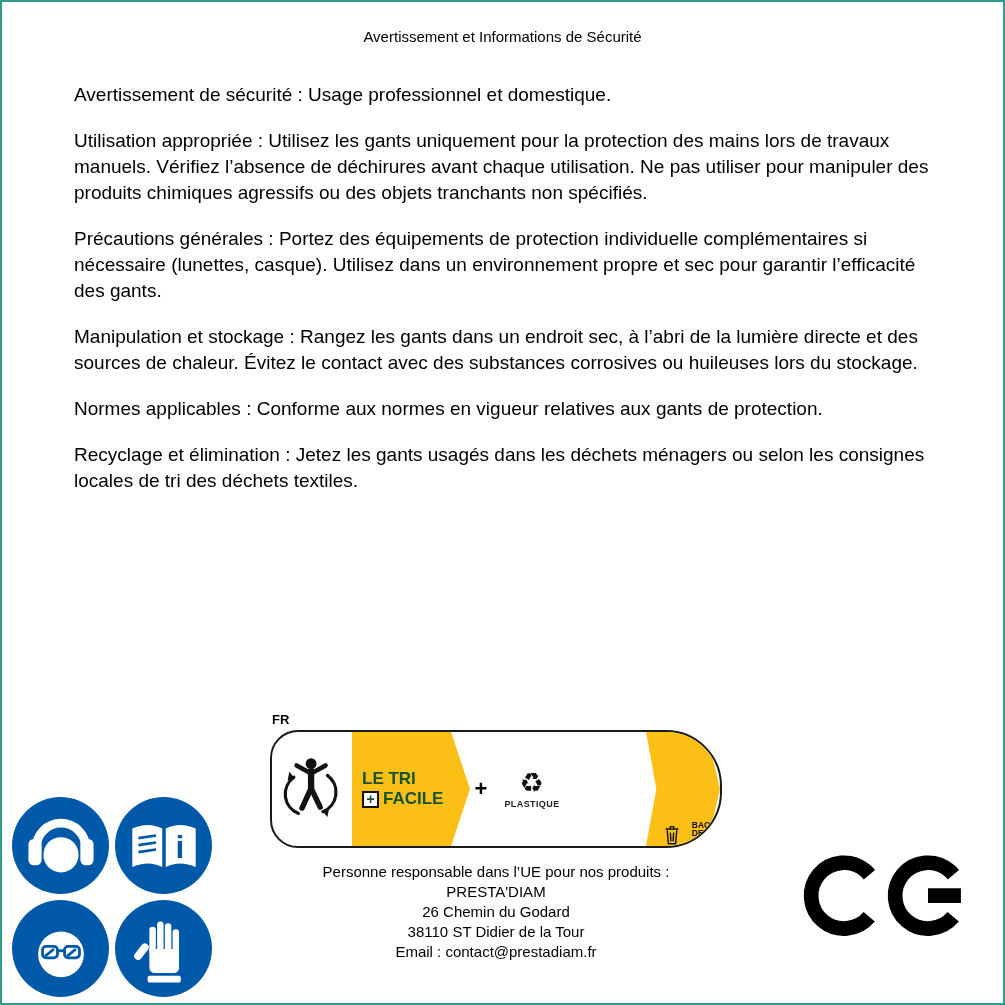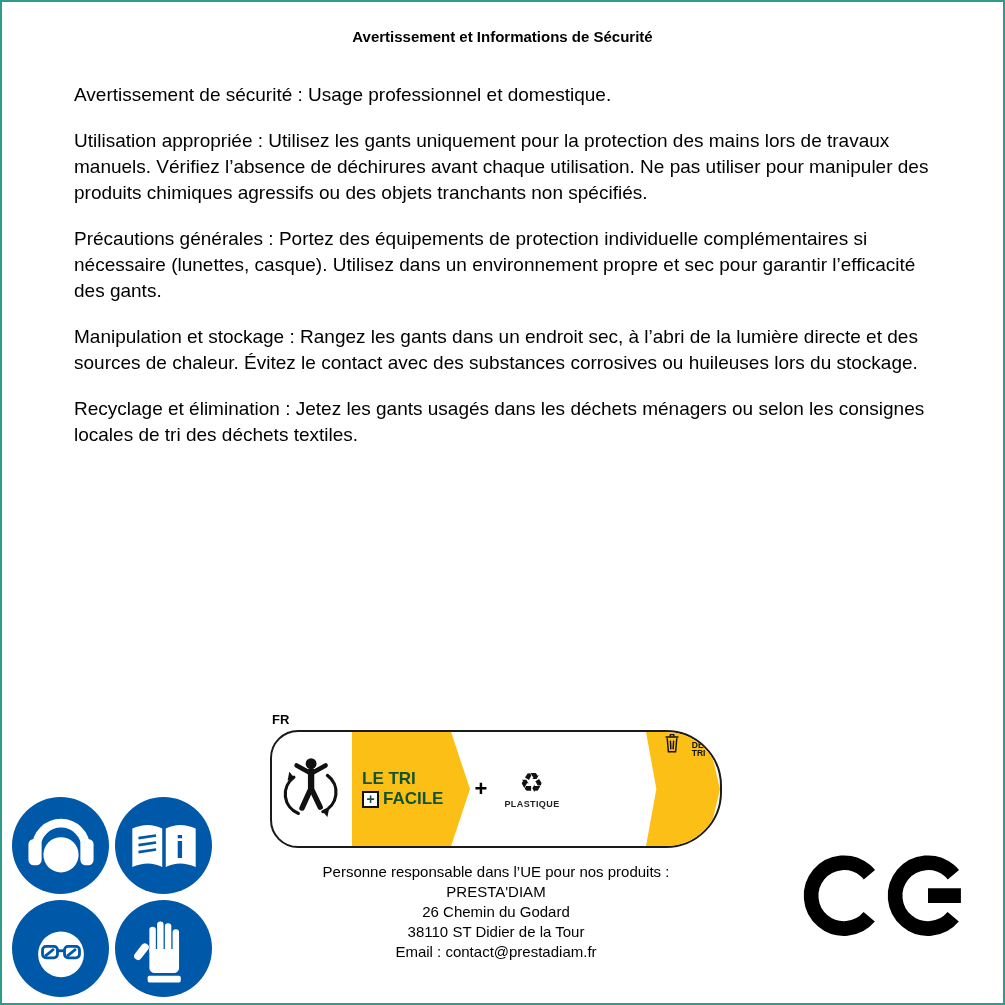--- a/index.html
+++ b/index.html
@@ -4,21 +4,21 @@
 <style>
   * { box-sizing: border-box; }
   html,body { margin:0; padding:0; background:#fff; }
   .page {
     position:relative; width:1005px; height:1005px;
     border:2px solid #2f9b8a; background:#fff; overflow:hidden;
     font-family:"Liberation Sans", sans-serif; color:#000;
   }
   .title {
     margin:0; padding-top:26px; text-align:center;
-    font-size:15px; font-weight:700;
+    font-size:15px; font-weight:400;
   }
   .body-text {
     position:absolute; left:72px; top:80px; width:864px;
     font-size:19px; line-height:26px;
   }
   .body-text p { margin:0 0 20px 0; }
   .body-text p.extra { margin-top:7px; }
 
   
   .pictos {
@@ -54,21 +54,21 @@
   }
   .material {
     width:80px; display:flex; flex-direction:column; align-items:center; justify-content:center;
     gap:2px; font-size:9px; font-weight:700; letter-spacing:.4px; color:#222;
   }
   .recycle-glyph { font-family:"DejaVu Sans", sans-serif; font-size:27px; line-height:28px; color:#111; }
   .plus-mid { align-self:center; width:22px; text-align:center; font-size:22px; font-weight:700; }
   .pennant {
     margin-left:auto; width:74px; background:#fbbf16;
     clip-path:polygon(0 0,82% 0,100% 50%,82% 100%,0 100%,14% 50%);
-    display:flex; align-items:flex-start; justify-content:center; gap:12px; padding-left:8px;
+    display:flex; align-items:flex-end; justify-content:center; gap:12px; padding-left:8px;
   }
   .bac-text { display:flex; flex-direction:column; font-size:8.5px; line-height:8.5px; font-weight:700; color:#111; }
   .tagline {
     height:28px; background:#fbbf16; display:flex; align-items:center; justify-content:center;
     font-size:14.5px; font-style:italic; font-weight:700; color:#111;
   }
   .address { margin-top:14px; width:452px; text-align:center; font-size:15px; font-weight:400; line-height:20px; }
   .address div { white-space:nowrap; }
 
   .ce-mark { position:absolute; left:800px; top:850px; width:168px; height:88px; }
@@ -78,20 +78,21 @@
 
 <div class="page">
 
   <h1 class="title">Avertissement et Informations de Sécurité</h1>
 
   <div class="body-text">
     <p>Avertissement de sécurité : Usage professionnel et domestique.</p>
     <p>Utilisation appropriée : Utilisez les gants uniquement pour la protection des mains lors de travaux manuels. Vérifiez l’absence de déchirures avant chaque utilisation. Ne pas utiliser pour manipuler des produits chimiques agressifs ou des objets tranchants non spécifiés.</p>
     <p>Précautions générales : Portez des équipements de protection individuelle complémentaires si nécessaire (lunettes, casque). Utilisez dans un environnement propre et sec pour garantir l’efficacité des gants.</p>
     <p>Manipulation et stockage : Rangez les gants dans un endroit sec, à l’abri de la lumière directe et des sources de chaleur. Évitez le contact avec des substances corrosives ou huileuses lors du stockage.</p>
+    <p>Normes applicables : Conforme aux normes en vigueur relatives aux gants de protection.</p>
     <p>Recyclage et élimination : Jetez les gants usagés dans les déchets ménagers ou selon les consignes locales de tri des déchets textiles.</p>
   </div>
 
   <div class="pictos">
     <div class="picto">
       <svg viewBox="0 0 100 100" width="88" height="88">
         <path d="M22 52 A28 28 0 0 1 78 52" fill="none" stroke="#fff" stroke-width="10"></path>
         <rect x="13" y="42" width="15" height="30" rx="6" fill="#fff"></rect>
         <rect x="72" y="42" width="15" height="30" rx="6" fill="#fff"></rect>
         <circle cx="50" cy="60" r="20" fill="#fff"></circle>

